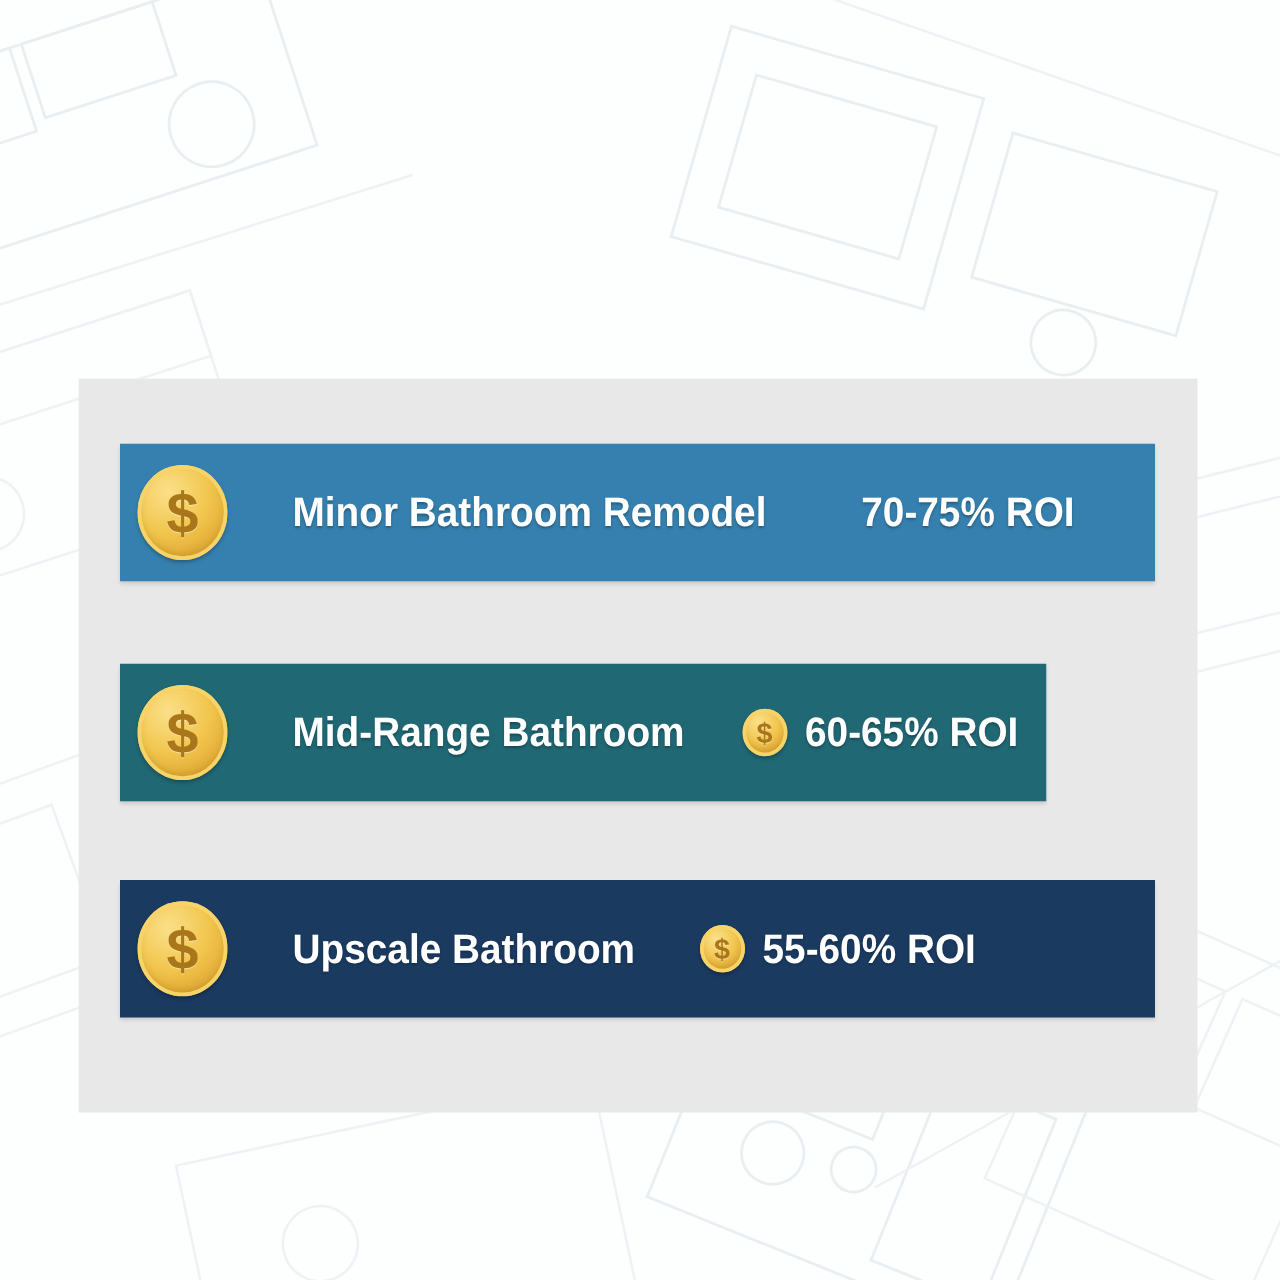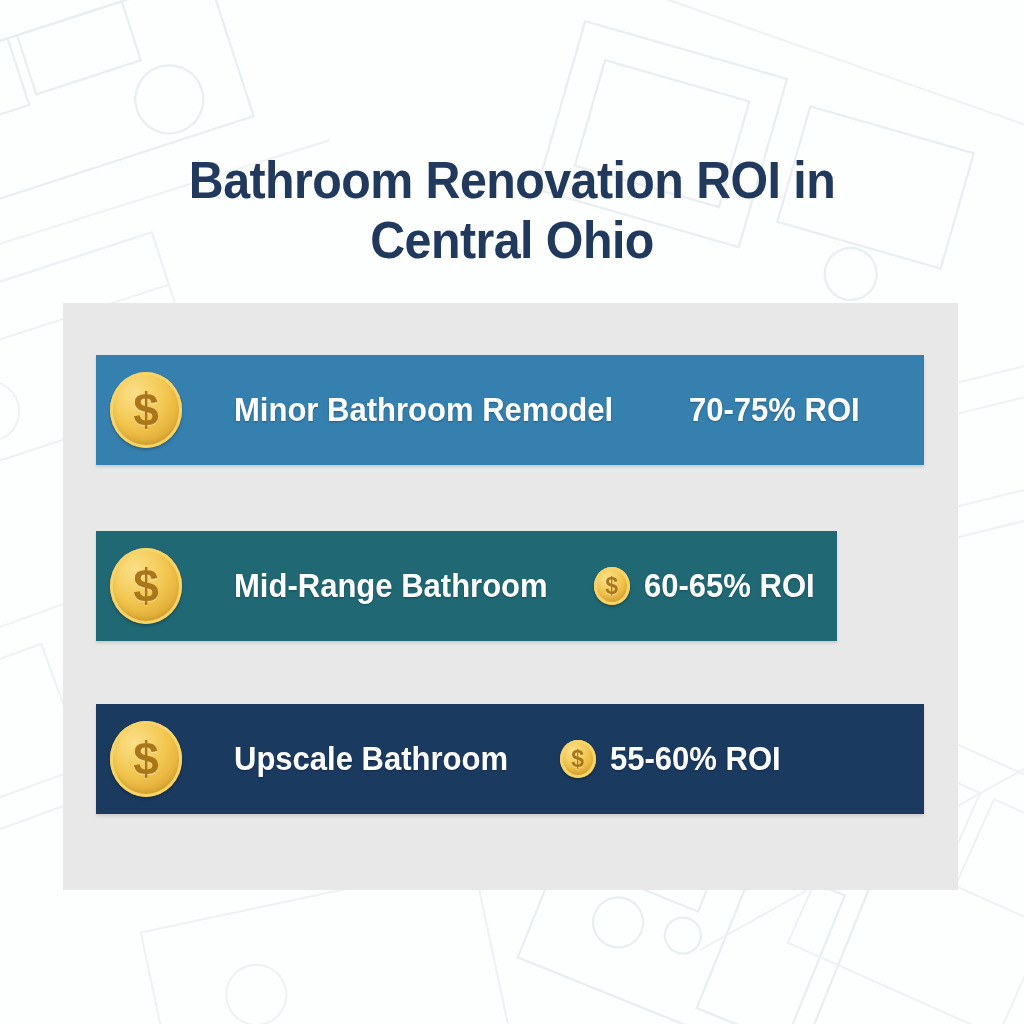--- a/index.html
+++ b/index.html
@@ -187,24 +187,20 @@
       <g transform="rotate(-12 300 960)">
         <rect class="bp-stroke-faint" x="150" y="900" width="340" height="180"></rect>
         <circle class="bp-stroke-faint" cx="250" cy="985" r="30"></circle>
       </g>
       <line class="bp-stroke-faint" x1="-20" y1="250" x2="330" y2="140"></line>
       <line class="bp-stroke-faint" x1="640" y1="-10" x2="1040" y2="130"></line>
       <line class="bp-stroke-faint" x1="700" y1="950" x2="1040" y2="760"></line>
     </svg>
   </div>
 
-  <div class="title-block" style="top:150px;">
-    <span class="title-line">Bathroom Renovation ROI in</span>
-    <span class="title-line">Central Ohio</span>
-  </div>
 
   <div class="panel"></div>
 
   <div class="bar bar-1">
     <div class="coin coin-lg">
       <span class="coin-glyph">$</span>
     </div>
     <div class="gap-wide"></div>
     <span class="bar-label">Minor Bathroom Remodel</span>
     <div class="gap-wide"></div>

